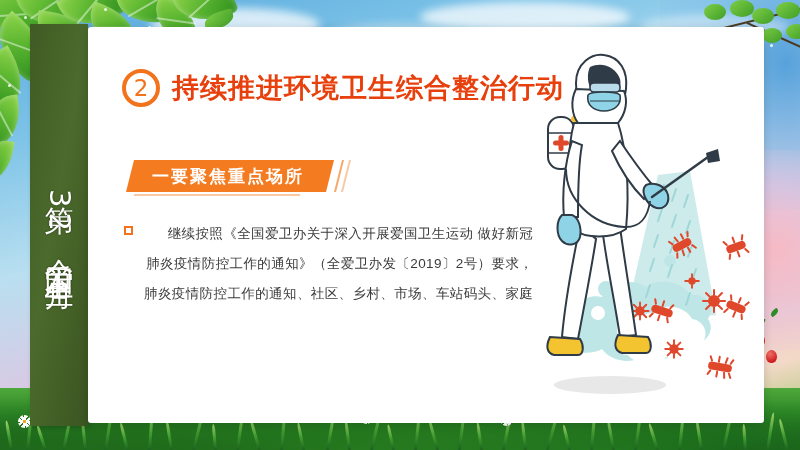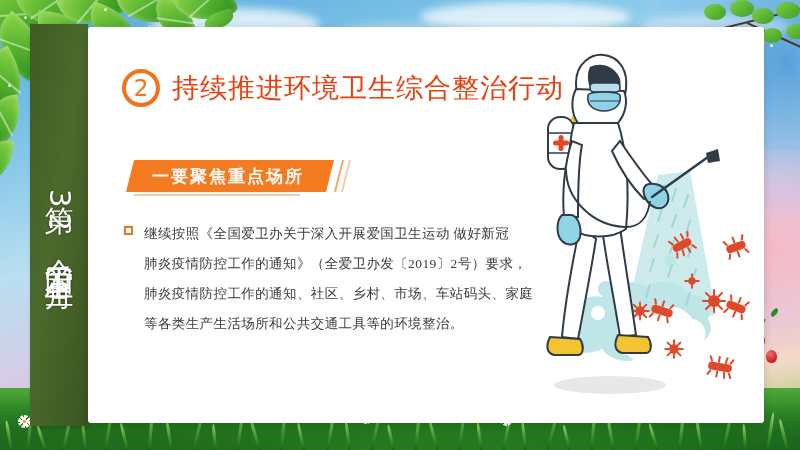--- a/index.html
+++ b/index.html
@@ -149,21 +149,21 @@
   #num-circle {
     width: 38px; height: 38px; border-radius: 50%;
     border: 4px solid #f2731c;
     color: #f2731c;
     font-size: 23px; line-height: 30px; text-align: center;
     font-family: "DejaVu Sans", sans-serif;
     flex: 0 0 auto;
   }
   #title-text {
     font-size: 27px;
-    font-weight: normal;
+    font-weight: bold;
     color: #e8400c;
     letter-spacing: 1px;
     font-family: "DejaVu Sans", "Liberation Sans", sans-serif;
     white-space: nowrap;
   }
 
   
   #banner-wrap {
     position: absolute; left: 42px; top: 133px;
     display: flex; align-items: stretch; height: 32px;
@@ -210,22 +210,23 @@
   .bullet-mark {
     flex: 0 0 auto;
     width: 9px; height: 9px;
     border: 2px solid #f2731c;
     margin-top: 7px; margin-right: 11px;
   }
   .bullet-text {
     font-size: 13.5px;
     line-height: 30px;
     color: #3b3b3b;
-    font-family: Liberation Serif, serif;
+    font-family: Liberation Sans, sans-serif;
     letter-spacing: .4px;
+    text-align: right;
   }
   .bullet-text .ln { display: block; white-space: nowrap; }
 
   
   #illus { position: absolute; left: 452px; top: 22px; width: 224px; height: 374px; }
 </style>
 </head>
 <body>
 
 <div id="slide">
@@ -360,21 +361,20 @@
     <div class="banner-under"></div>
 
     <div id="body">
 
       <div class="bullet-row">
         <div class="bullet-mark"></div>
         <div class="bullet-text">
           <span class="ln">继续按照《全国爱卫办关于深入开展爱国卫生运动  做好新冠</span>
           <span class="ln">肺炎疫情防控工作的通知》（全爱卫办发〔2019〕2号）要求，</span>
           <span class="ln">肺炎疫情防控工作的通知、社区、乡村、市场、车站码头、家庭</span>
-          <span class="ln">等各类生产生活场所和公共交通工具等的环境整治。</span>
         </div>
       </div>
 
 
     </div>
 
     <div id="illus">
       <svg width="224" height="374" viewBox="0 0 224 374" xmlns="http://www.w3.org/2000/svg">
 
         <g>

